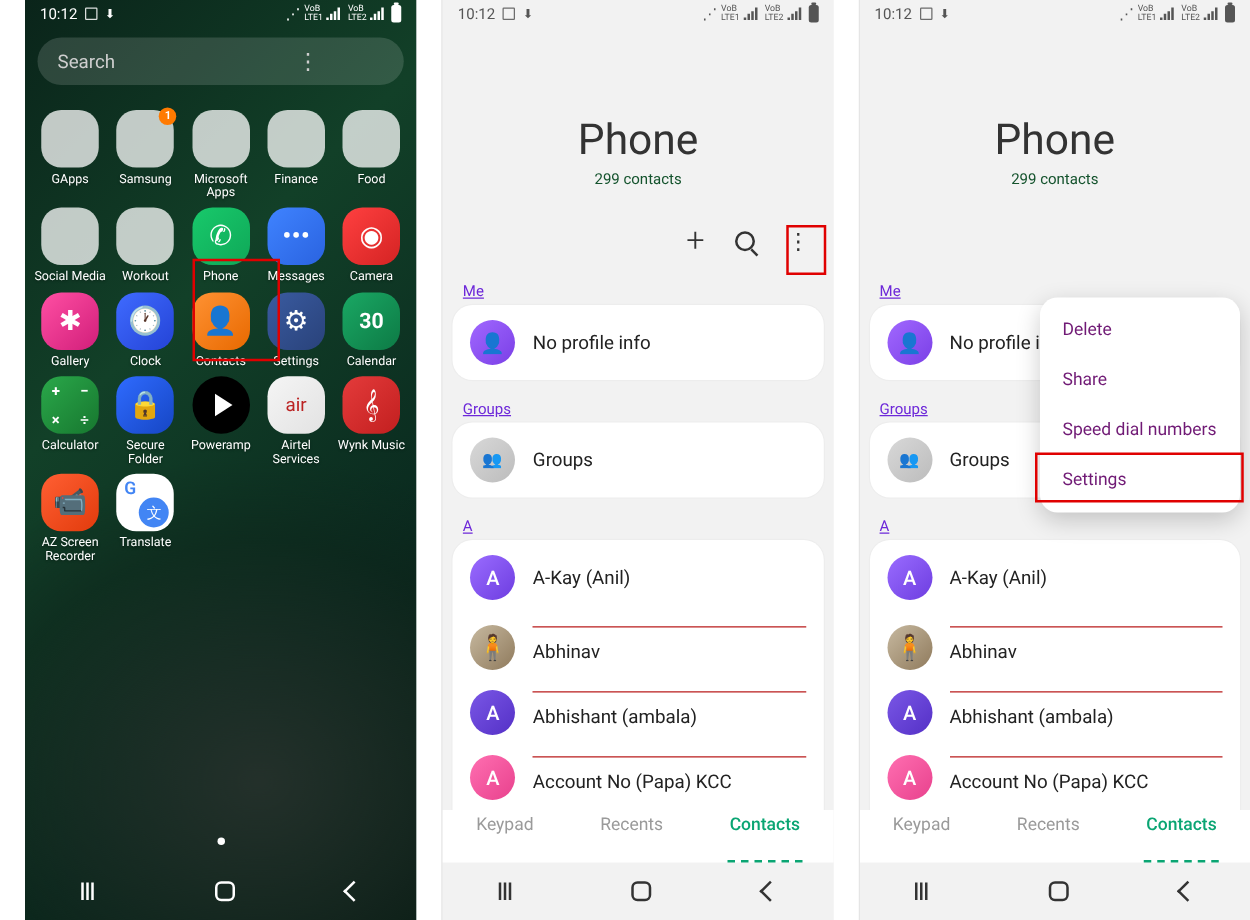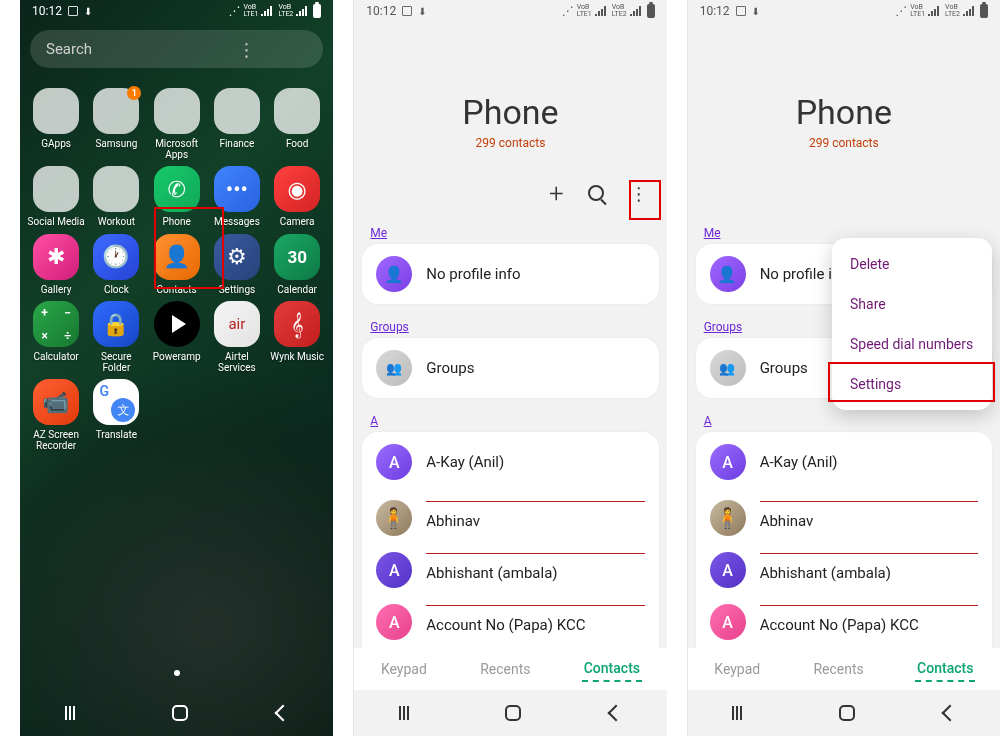--- a/index.html
+++ b/index.html
@@ -70,21 +70,21 @@
   .navbar.dark { color:#fff; }
   .navbar.light { color:#333; }
   .nav-recent { width:18px; height:14px; display:flex; gap:2px; }
   .nav-recent i { width:2px; height:100%; background:currentColor; }
   .nav-home { width:16px; height:16px; border:2px solid currentColor; border-radius:5px; }
   .nav-back { width:12px; height:12px; border-left:2px solid currentColor; border-bottom:2px solid currentColor; transform:rotate(45deg); }
 
   
   .header { text-align:center; padding:70px 0 30px; }
   .header .title { font-size:34px; color:#333; font-weight:400; }
-  .header .sub { font-size:12px; color:#c2410c; margin-top:4px; }
+  .header .sub { font-size:12px; color:#14532d; margin-top:4px; }
   .actions { display:flex; justify-content:flex-end; gap:24px; padding:0 18px 14px; color:#333; align-items:center; height:40px; position:relative; }
   .actions .plus { font-size:26px; font-weight:300; }
   .actions .search { width:16px; height:16px; border:2px solid #333; border-radius:50%; position:relative; }
   .actions .search::after{content:"";position:absolute;width:7px;height:2px;background:#333;bottom:-4px;right:-5px;transform:rotate(45deg);}
   .actions .more { font-size:18px; letter-spacing:-1px; padding:0 2px; }
   .more-box { position:absolute; border:2px solid #e00000; top:-0px; right:6px; width:32px; height:40px; pointer-events:none; }
 
   .sec-label { font-size:12px; color:#6d28d9; padding:6px 16px 4px;text-decoration:underline; }
   .card { background:#fff; border-radius:16px; margin:0 8px 10px; box-shadow:0 0 0 1px rgba(0,0,0,0.02); }
   .row { display:flex; align-items:center; gap:14px; padding:12px 14px; }
@@ -94,21 +94,21 @@
   .avatar.me { background:linear-gradient(135deg,#a168ff,#7a3fe6); }
   .avatar.groups { background:linear-gradient(135deg,#d8d8d8,#bcbcbc); color:#fff; font-size:13px; }
   .avatar.purple { background:linear-gradient(135deg,#9a6cff,#6d3de0); }
   .avatar.photo { background:linear-gradient(135deg,#c7b9a0,#8f7a5c); font-size:20px; }
   .avatar.deep { background:linear-gradient(135deg,#7a57e6,#5430c6); }
   .avatar.pink { background:linear-gradient(135deg,#ff6fb1,#e8418d); }
   .contacts-card .row:not(:first-child){ padding-top:8px; padding-bottom:8px; }
   .contacts-card .row:not(:first-child) .text { border-top:1px solid #b91c1c; padding-top:10px; padding-bottom:6px; }
   .contacts-card { margin-bottom:0; border-bottom-left-radius:0; border-bottom-right-radius:0; padding-bottom:0; }
 
-  .tabs { position:absolute; bottom:46px; left:0; right:0; height:42px; display:flex; justify-content:space-around; align-items:center; background:#fff; }
+  .tabs { position:absolute; bottom:46px; left:0; right:0; height:42px; display:flex; justify-content:space-around; background:#fff; }
   .tab { font-size:14px; color:#9a9a9a; padding:4px 2px; }
   .tab.active { color:#0aa573; border-bottom:2px dashed #0aa573; font-weight:500; }
 
   .menu { position:absolute; top:238px; right:8px; width:160px; background:#fff; border-radius:14px; box-shadow:0 6px 20px rgba(0,0,0,0.2); padding:6px 0; z-index:5; }
   .menu-item { padding:12px 18px; font-size:14px; color:#701a75; position:relative; }
   .settings-box { position:absolute; border:2px solid #e00000; left:-4px; right:-3px; top:124px; height:40px; pointer-events:none; }
 
   
   .c-red{background:#e74c3c}.c-blue{background:#3498db}.c-green{background:#2ecc71}.c-yellow{background:#f1c40f}
   .c-purple{background:#9b59b6}.c-orange{background:#e67e22}.c-teal{background:#1abc9c}.c-pink{background:#ff5fa2}

